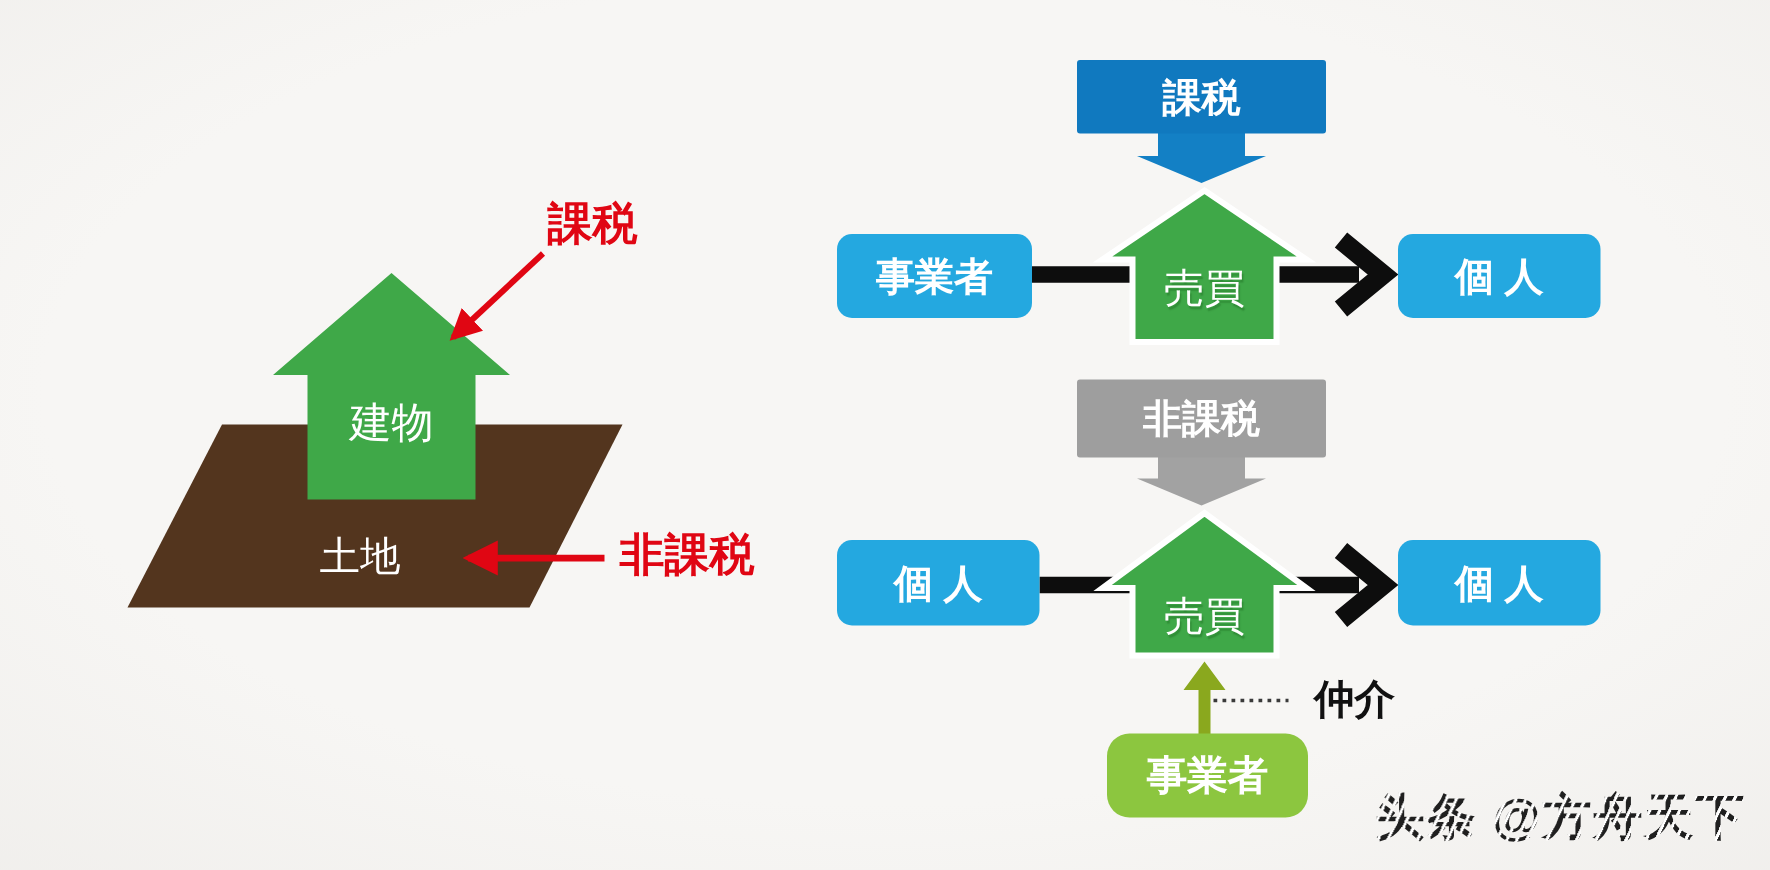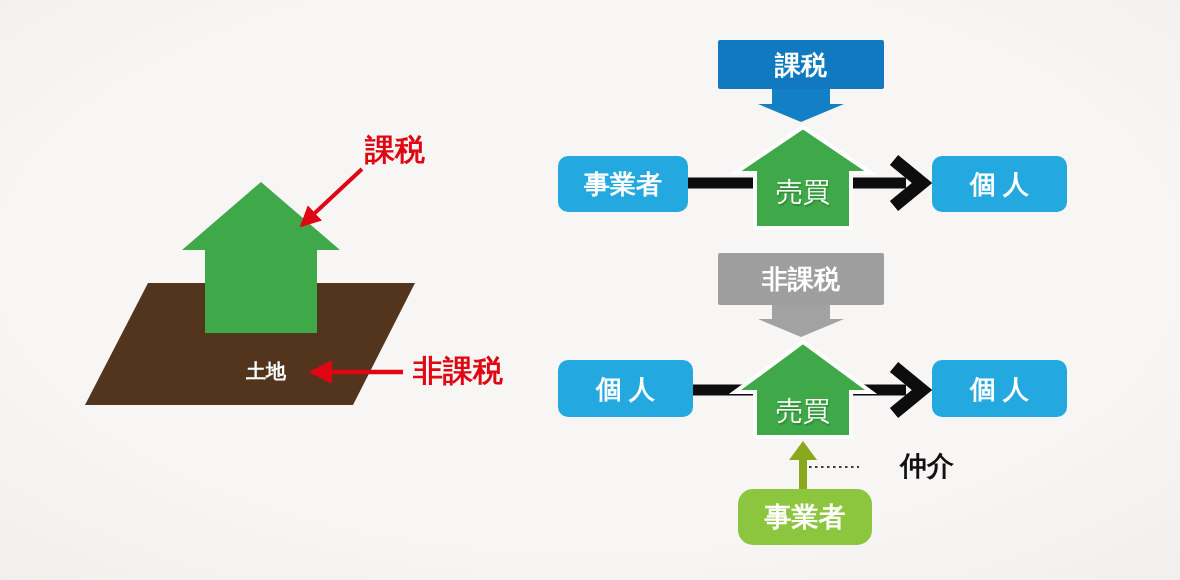--- a/index.html
+++ b/index.html
@@ -68,28 +68,30 @@
     <polyline points="894,367 922,390 894,413" fill="none" stroke="#0d0d0d" stroke-width="13" stroke-linejoin="miter"></polyline>
     <polygon points="803,342 871,392 851,392 851,437 755,437 755,392 735,392" fill="#3fa848" stroke="#ffffff" stroke-width="4" stroke-linejoin="miter"></polygon>
     <polygon points="772,304 830,304 830,319 844,319 801,337 758,319 772,319" fill="#a2a2a2"></polygon>
 
     <polygon points="803,441 817,460 807,460 807,490 799,490 799,460 789,460" fill="#8aa81e"></polygon>
     <line x1="809" y1="467" x2="859" y2="467" stroke="#3a3a3a" stroke-width="2.2" stroke-dasharray="2.5 3.5"></line>
   </svg>
 
   <div class="lbl note-red" style="left:348px;top:132px;width:94px;height:36px;">課税</div>
   <div class="lbl note-red" style="left:406px;top:353px;width:104px;height:36px;">非課税</div>
-  <div class="lbl" style="left:210px;top:355px;width:112px;height:32px;font-size:20px;color:#ffffff;font-weight:700;">土地</div>
+  <div class="lbl white-bold" style="left:205px;top:266px;width:112px;height:32px;font-size:28px;">建物</div>
+  <div class="lbl" style="left:184px;top:355px;width:112px;height:32px;font-size:27px;color:#ffffff;font-weight:400;">土地</div>
 
   <div class="box taxbox" style="left:718px;top:40px;width:166px;height:49px;">課税</div>
   <div class="box party" style="left:558px;top:156px;width:130px;height:56px;">事業者</div>
   <div class="box party spread" style="left:932px;top:156px;width:135px;height:56px;">個人</div>
   <div class="lbl white-bold house-label" style="left:753px;top:176px;width:100px;height:32px;">売買</div>
 
   <div class="box graybox" style="left:718px;top:253px;width:166px;height:52px;">非課税</div>
   <div class="box party spread" style="left:558px;top:360px;width:135px;height:57px;">個人</div>
   <div class="box party spread" style="left:932px;top:360px;width:135px;height:57px;">個人</div>
   <div class="lbl white-bold house-label" style="left:753px;top:395px;width:100px;height:32px;">売買</div>
-  <div class="lbl role-label" style="left:900px;top:452px;width:70px;height:28px;justify-content:flex-start;">仲介</div>
+  <div class="lbl role-label" style="left:876px;top:452px;width:70px;height:28px;justify-content:flex-start;">仲介</div>
   <div class="box agentbox" style="left:738px;top:489px;width:134px;height:56px;">事業者</div>
 
+  <div class="watermark">头条 @方舟天下</div>
 
 </div>
 
 </body></html>

